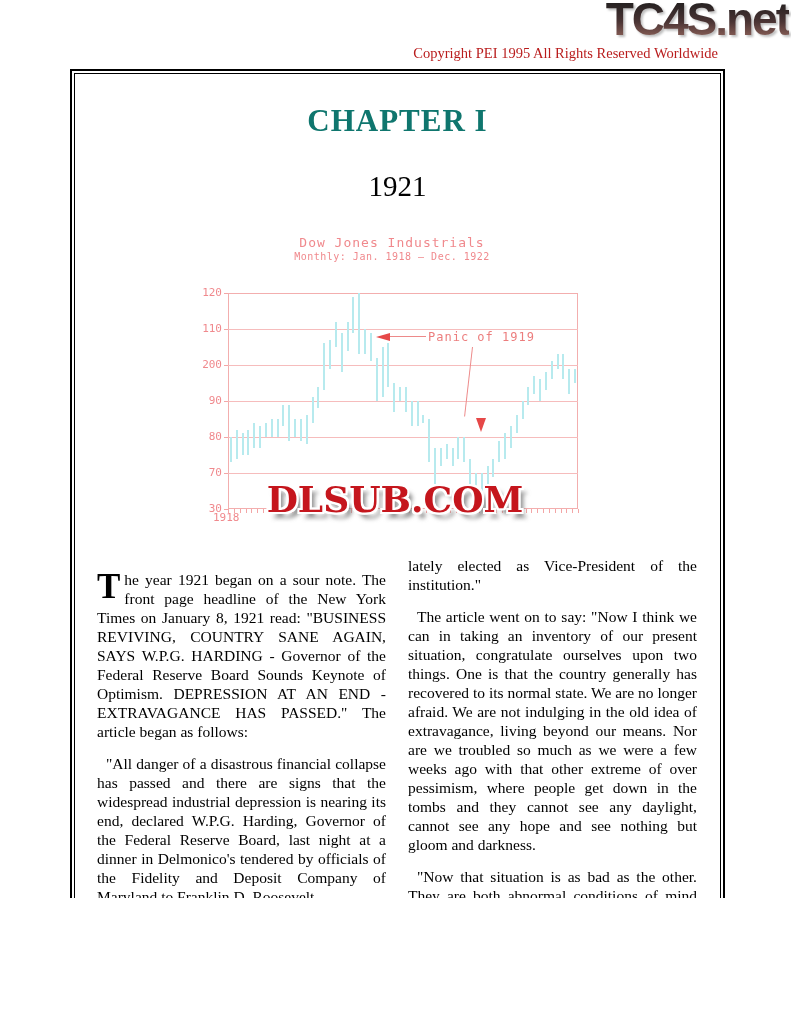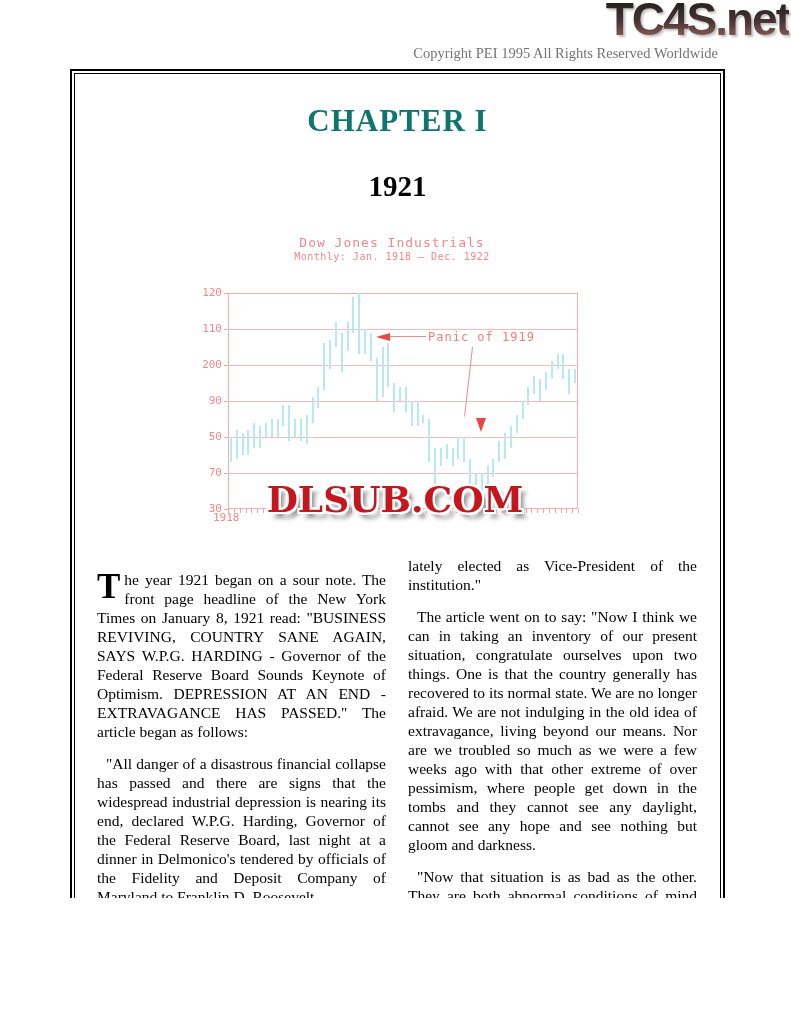--- a/index.html
+++ b/index.html
@@ -6,32 +6,32 @@
   #root { position:relative; width:791px; height:898px; background:#fff;
           font-family:"Liberation Serif", serif; overflow:hidden; }
 
   
   .tc4s { position:absolute; top:-8px; right:2px;
           font-family:"Liberation Sans", sans-serif; font-weight:bold;
           font-size:46px; letter-spacing:-2px;
           background:linear-gradient(180deg,#1d1d1d 12%,#4a3434 55%,#9a6a60 92%);
           -webkit-background-clip:text; background-clip:text; color:transparent;
           filter:drop-shadow(2px 2px 1px rgba(0,0,0,0.25)); }
-  .copyright { position:absolute; top:45px; right:73px; font-size:14.5px; color:#737373; }
+  .copyright { position:absolute; top:45px; right:73px; font-size:14.5px; color:#b91c1c; }
 
   
   .page { position:absolute; left:70px; top:69px; width:651px; height:877px;
           border:2px solid #000; background:#fff; }
   .page-inner { position:absolute; left:2px; top:2px; right:2px; bottom:2px;
           border:1px solid #000; }
 
   .chapter-title { position:absolute; left:70px; top:103px; width:655px; text-align:center;
           font-weight:bold; font-size:31px; letter-spacing:1px; color:#0f766e; }
   .chapter-year  { position:absolute; left:70px; top:170px; width:655px; text-align:center;
-          font-weight:bold; font-size:29px; color:#000; }
+          font-weight:normal; font-size:29px; color:#000; }
 
   
   .chart-title    { position:absolute; left:196px; top:235px; width:392px; text-align:center;
           font-family:"DejaVu Sans Mono", monospace; font-size:13px; letter-spacing:1px; color:#f0898d; }
   .chart-subtitle { position:absolute; left:196px; top:251px; width:392px; text-align:center;
           font-family:"DejaVu Sans Mono", monospace; font-size:10px; letter-spacing:0.5px; color:#f0898d; }
   #plot-box { position:absolute; left:228px; top:293px; width:350px; height:216px;
           border:1px solid #f3aeae; box-sizing:border-box; }
   .gridline { position:absolute; height:1px; background:#f6bcbc; }
   .ylab { position:absolute; left:190px; width:32px; text-align:right;
@@ -104,21 +104,21 @@
   <div class="chart-subtitle">Monthly: Jan. 1918 — Dec. 1922</div>
   <div id="plot-box"></div>
   <div id="chart-layer">
       <div class="ytick" style="left: 224px; top: 509px;"></div>
       <div class="ylab" style="top: 502px;">30</div>
       <div class="gridline" style="left: 228px; top: 473px; width: 350px;"></div>
       <div class="ytick" style="left: 224px; top: 473px;"></div>
       <div class="ylab" style="top: 466px;">70</div>
       <div class="gridline" style="left: 228px; top: 437px; width: 350px;"></div>
       <div class="ytick" style="left: 224px; top: 437px;"></div>
-      <div class="ylab" style="top: 430px;">50</div>
+      <div class="ylab" style="top: 430px;">80</div>
       <div class="gridline" style="left: 228px; top: 401px; width: 350px;"></div>
       <div class="ytick" style="left: 224px; top: 401px;"></div>
       <div class="ylab" style="top: 394px;">90</div>
       <div class="gridline" style="left: 228px; top: 365px; width: 350px;"></div>
       <div class="ytick" style="left: 224px; top: 365px;"></div>
       <div class="ylab" style="top: 358px;">200</div>
       <div class="gridline" style="left: 228px; top: 329px; width: 350px;"></div>
       <div class="ytick" style="left: 224px; top: 329px;"></div>
       <div class="ylab" style="top: 322px;">110</div>
       <div class="ytick" style="left: 224px; top: 293px;"></div>

